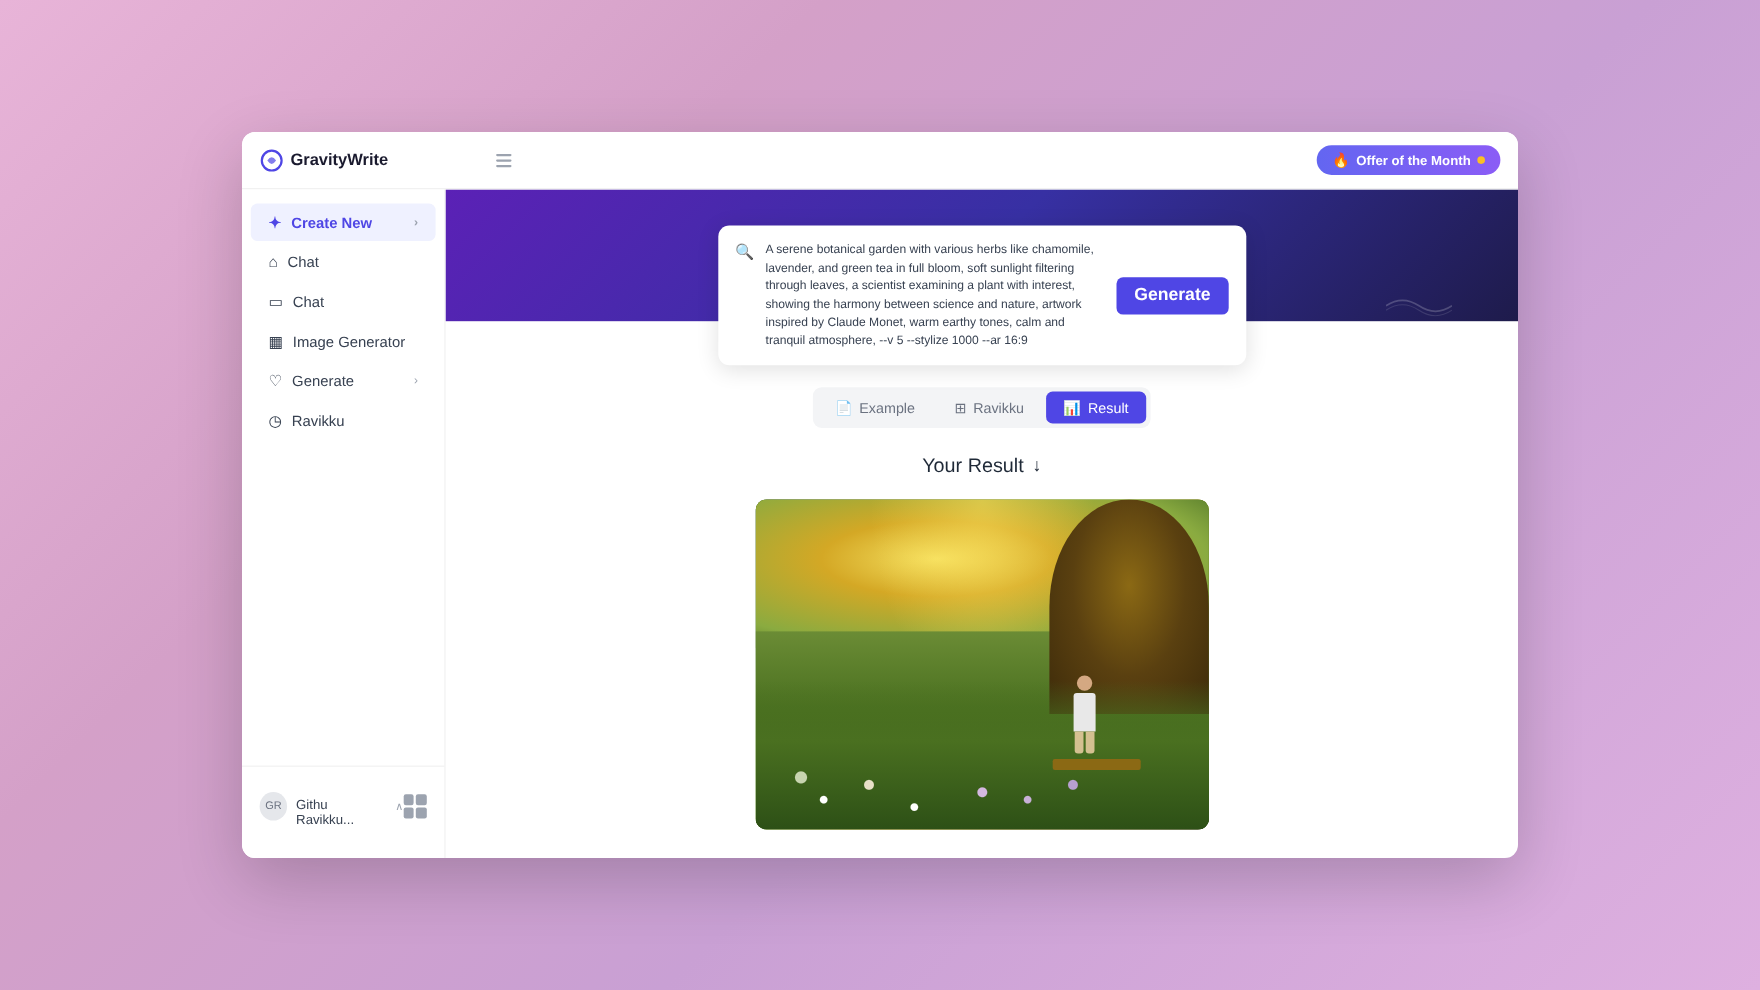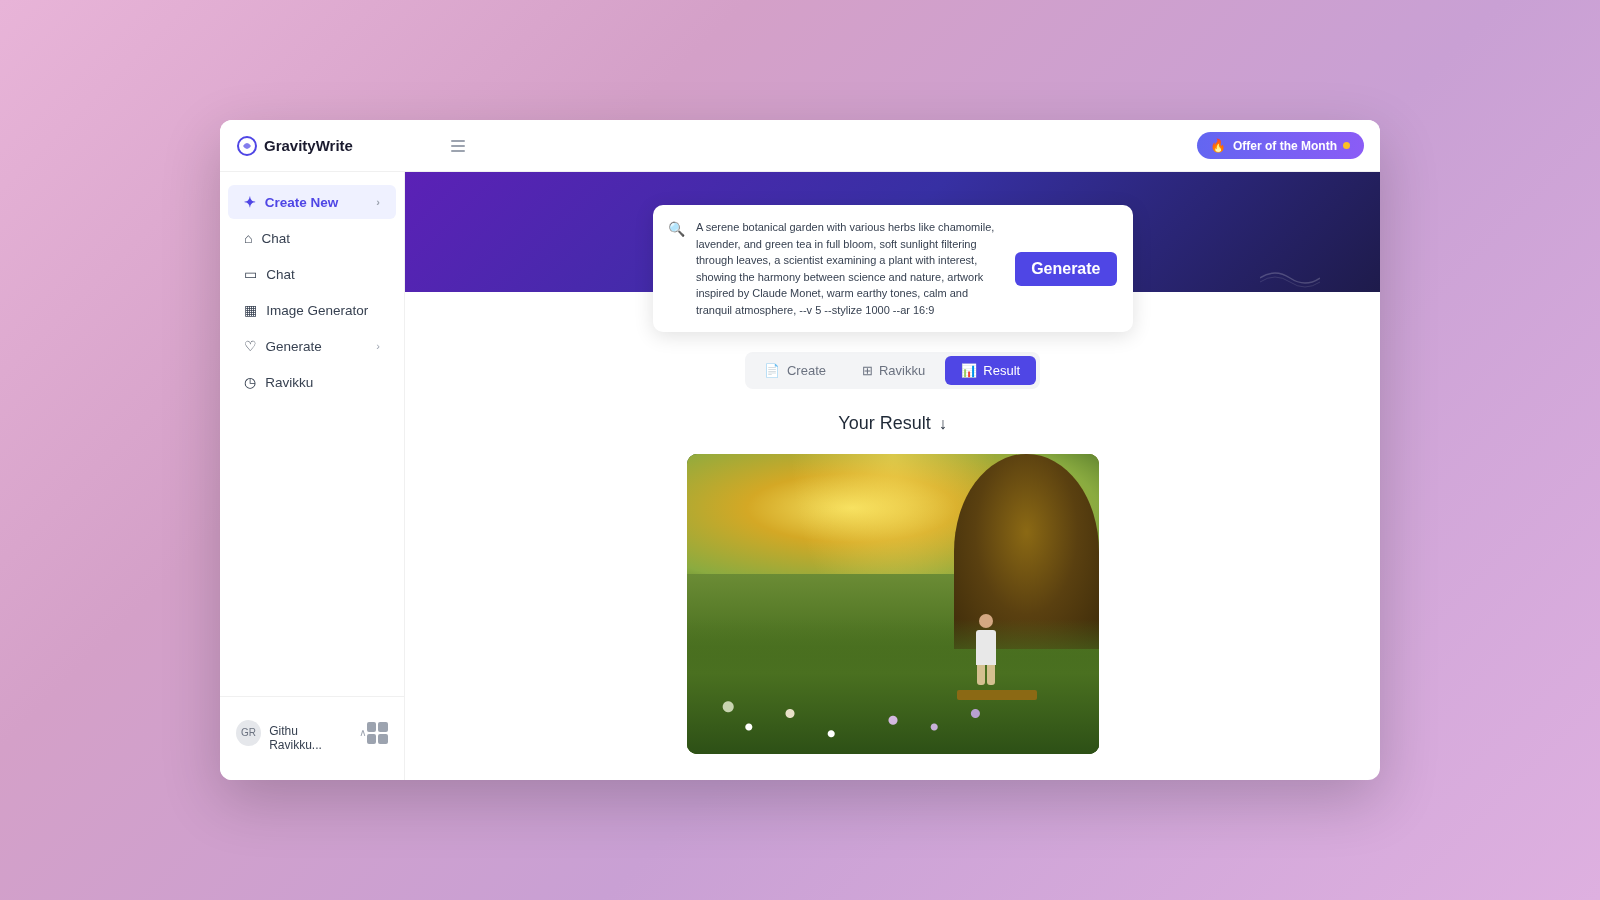--- a/index.html
+++ b/index.html
@@ -464,21 +464,21 @@
           <p class="prompt-text">A serene botanical garden with various herbs like chamomile, lavender, and green tea in full bloom, soft sunlight filtering through leaves, a scientist examining a plant with interest, showing the harmony between science and nature, artwork inspired by Claude Monet, warm earthy tones, calm and tranquil atmosphere, --v 5 --stylize 1000 --ar 16:9</p>
           <button class="generate-btn">Generate</button>
         </div>
       </div>
 
       <div class="content">
 
         <div class="tabs">
           <button class="tab">
             <span class="tab-icon">📄</span>
-            <span>Create</span>
+            <span>Example</span>
           </button>
           <button class="tab">
             <span class="tab-icon">⊞</span>
             <span>Ravikku</span>
           </button>
           <button class="tab active">
             <span class="tab-icon">📊</span>
             <span>Result</span>
           </button>
         </div>

